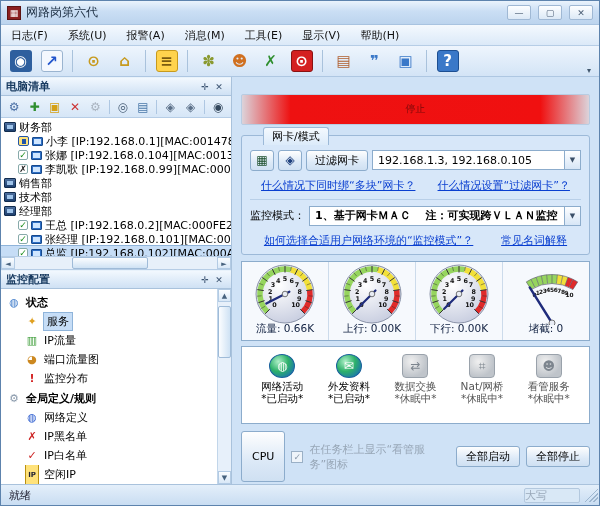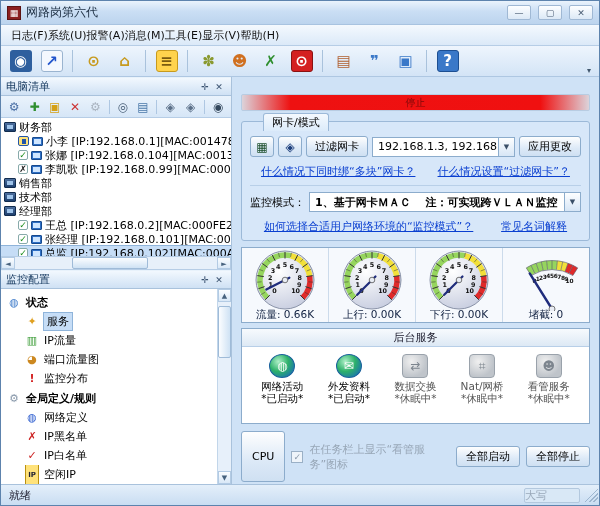--- a/index.html
+++ b/index.html
@@ -9,40 +9,40 @@
 
   
   .titlebar { height:24px; display:flex; align-items:center; padding:0 6px; gap:5px;
     background:linear-gradient(#eaf3fc,#cadef4 45%,#bcd4ee); border-bottom:1px solid #a8c3e0; }
   .appicon { width:14px; height:14px; background:#8a1f1f; border:1px solid #5c1212; color:#fff; font-size:9px; line-height:12px; text-align:center; }
   .apptitle { font-size:12px; color:#1c2e42; flex:1; }
   .winbtn { width:24px; height:15px; text-align:center; line-height:14px; font-size:9px; color:#4a5d74;
     background:linear-gradient(#fdfeff,#dce9f6); border:1px solid #9fb8d4; border-radius:2px; margin-left:2px; }
 
   
-  .menubar { height:21px; display:flex; align-items:center; padding:0 10px; 
+  .menubar { height:21px; display:flex; align-items:center; padding:0 10px; gap:20px;
     background:linear-gradient(#f4f9fe,#dbe9f8); border-bottom:1px solid #b6cde6; }
   .menuitem { font-size:11px; color:#111; }
 
   
   .toolbar { height:31px; display:flex; align-items:center; padding:0 6px; gap:4px;
     background:linear-gradient(#eef5fd,#d3e4f6); border-bottom:1px solid #aec7e2; }
   .tbtn { width:27px; height:26px; display:flex; align-items:center; justify-content:center; border-radius:3px; }
   .tbtn .tile { width:22px; height:22px; display:flex; align-items:center; justify-content:center; border-radius:3px; font-size:15px; font-weight:bold; }
   .tsep { width:1px; height:22px; background:#a9c2dc; margin:0 3px; }
   .toverflow { margin-left:auto; font-size:8px; color:#41576e; align-self:flex-end; padding:0 2px 1px 0; }
 
   
   .main { flex:1; display:flex; min-height:0; }
   .leftcol { width:231px; display:flex; flex-direction:column; border-right:1px solid #a9c2dc; background:#cfe2f6; }
   .rightcol { flex:1; display:flex; flex-direction:column; min-width:0; }
 
   .panelhdr { height:19px; display:flex; align-items:center; padding:0 5px;
     background:linear-gradient(#f2f8fe,#cfe1f4); border-top:1px solid #e8f2fb; border-bottom:1px solid #a9c2dc; }
-  .panelhdr .ptitle { flex:1; font-weight:normal; color:#16395f; font-size:11px; }
+  .panelhdr .ptitle { flex:1; font-weight:bold; color:#16395f; font-size:11px; }
   .phbtn { width:14px; text-align:center; color:#3c5472; font-size:9px; }
 
   .paneltb { height:22px; display:flex; align-items:center; gap:2px; padding:0 4px;
     background:linear-gradient(#eaf3fc,#d6e6f7); border-bottom:1px solid #b6cde6; }
   .sbtn { width:19px; height:18px; display:flex; align-items:center; justify-content:center; font-size:12px; border-radius:2px; }
   .ssep { width:1px; height:14px; background:#aec7e2; margin:0 2px; }
 
   .tree { background:#fff; overflow:hidden; font-size:11px; }
   .tree1 { height:139px; border-bottom:1px solid #b6cde6; padding-top:2px; }
   .trow { display:flex; align-items:center; height:14px; white-space:nowrap; overflow:hidden; padding-left:3px; gap:3px; }
@@ -344,21 +344,20 @@
               <span style="color:#1d4f2c">▦</span>
             </div>
           <div class="btn iconbtn">
               <span style="color:#1d3f7c">◈</span>
             </div>
           <div class="btn">过滤网卡</div>
           <div class="combo">
             <div class="cval">192.168.1.3, 192.168.0.105</div>
             <div class="cbtn">▼</div>
           </div>
-          <div class="btn">应用更改</div>
         </div>
         <div class="linksrow">
           <span class="link">什么情况下同时绑“多块”网卡？</span>
           <span class="link">什么情况设置“过滤网卡”？</span>
         </div>
         <div class="hr"></div>
         <div class="row">
           <span class="mmlabel">监控模式：</span>
           <div class="combo">
             <div class="cval" style="font-weight:bold">1、基于网卡ＭＡＣ　 注：可实现跨ＶＬＡＮ监控</div>
@@ -556,21 +555,20 @@
               <text x="60.3" y="32.2" font-size="5.8" font-weight="bold" fill="#111" text-anchor="middle">9</text>
               <text x="63.5" y="34" font-size="5.8" font-weight="bold" fill="#111" text-anchor="middle">10</text>
               <line x1="46" y1="60" x2="23.7" y2="24.4" stroke="#1f2c7c" stroke-width="2.4" stroke-linecap="round"></line>
               <circle cx="46" cy="60" r="3" fill="#e8ecf4" stroke="#555" stroke-width="0.8"></circle>
             </svg>
             <div class="glabel">堵截: 0</div>
           </div>
         </div>
 
       <div class="svcpanel">
-        <div class="svchdr">后台服务</div>
         <div class="svcbody" id="services">
             <div class="svc">
               <div class="svcicon on">◍</div>
               <div class="svcname">网络活动</div>
               <div class="svcstatus">*已启动*</div>
             </div>
             <div class="svc">
               <div class="svcicon on">✉</div>
               <div class="svcname">外发资料</div>
               <div class="svcstatus">*已启动*</div>

